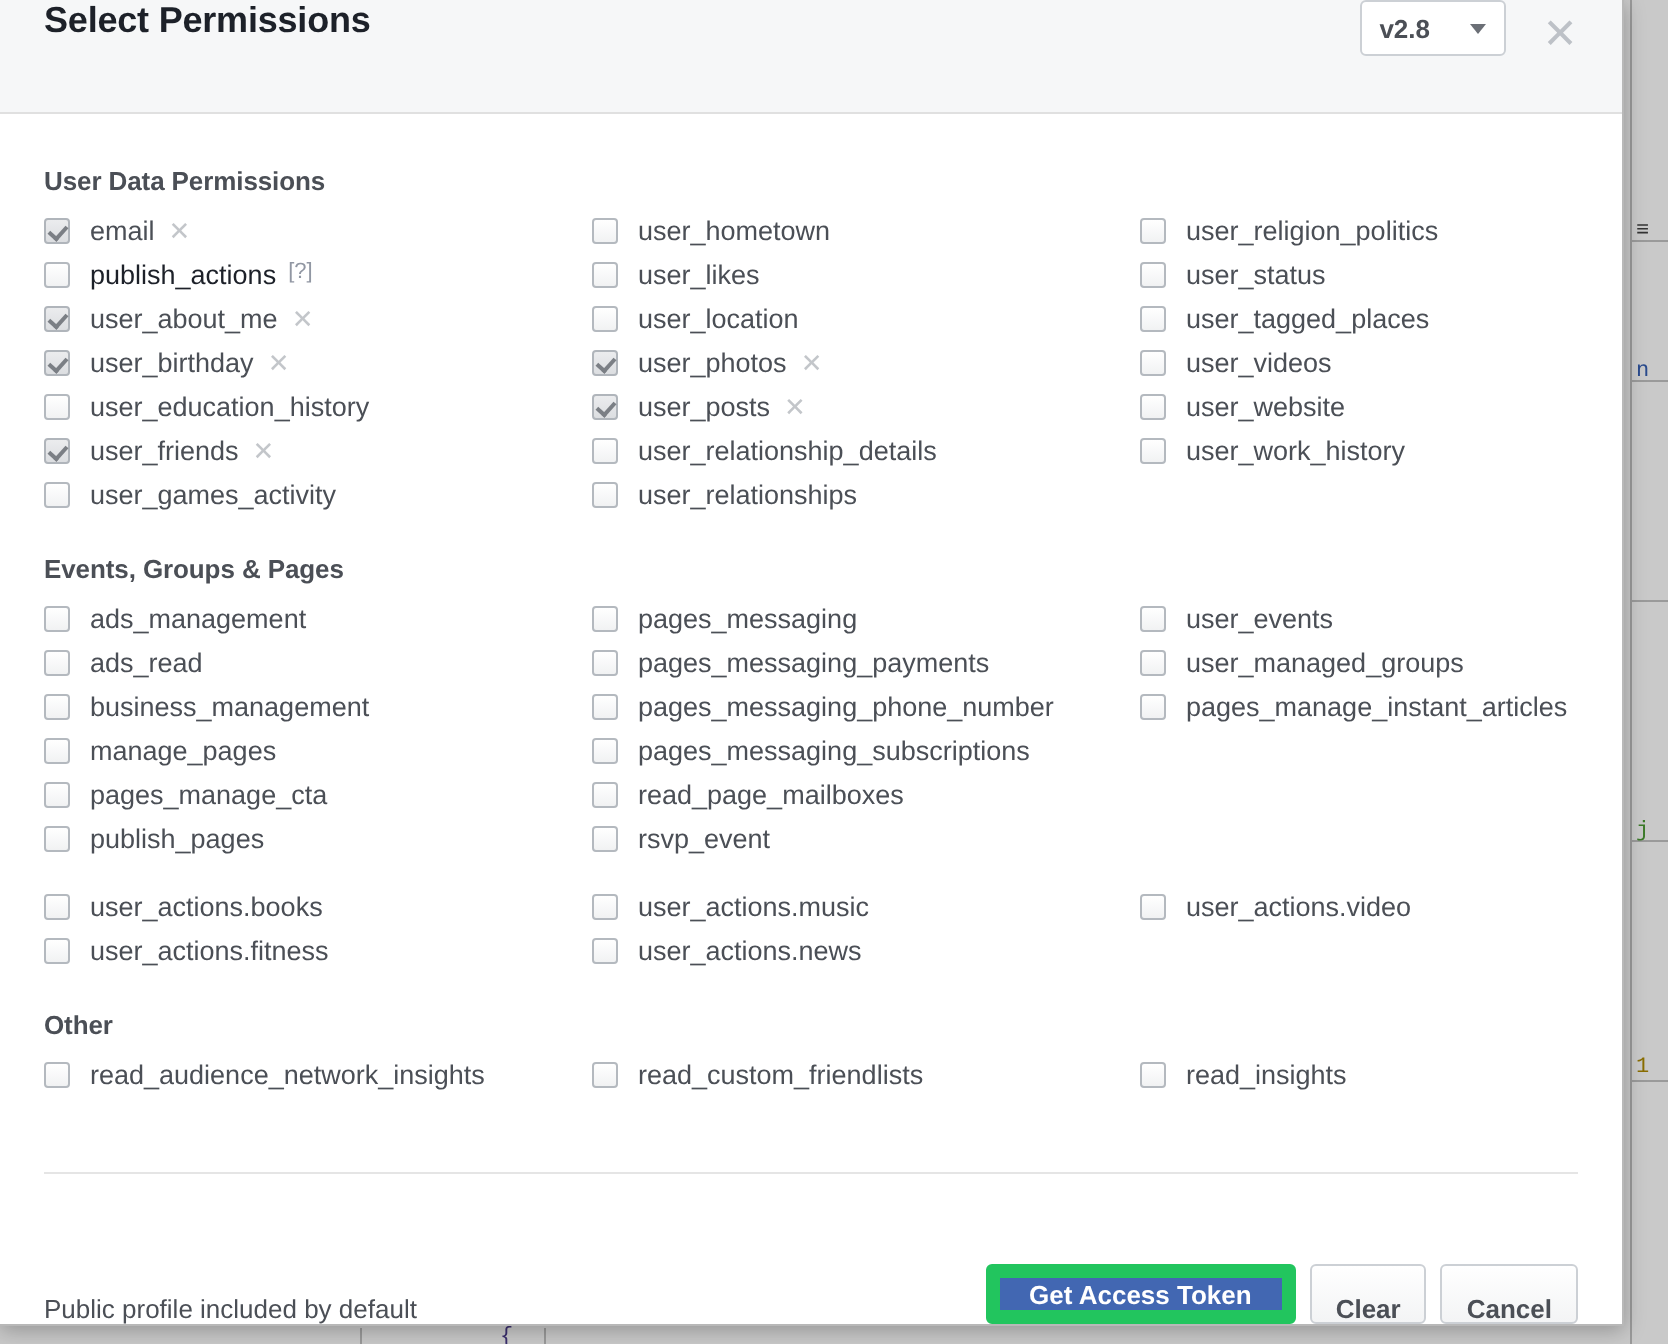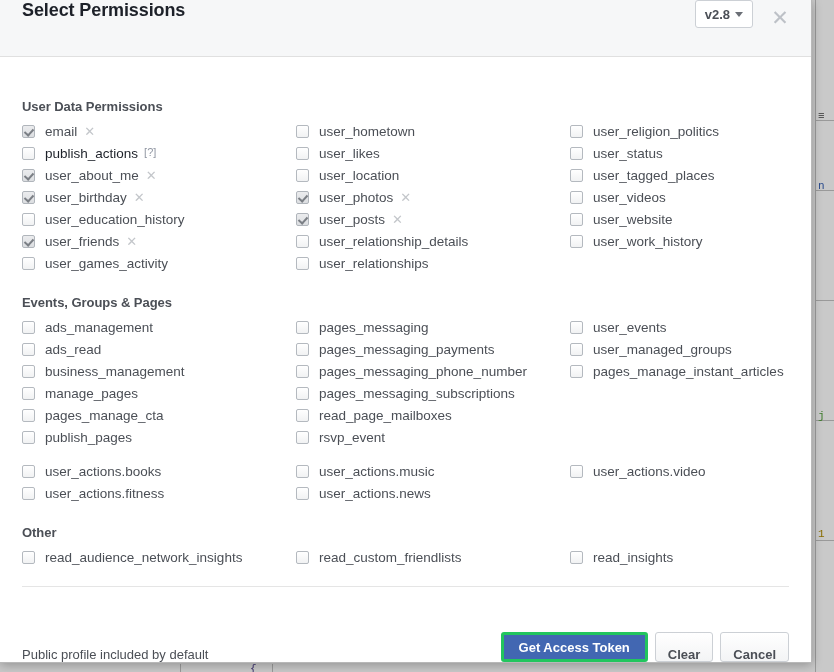--- a/index.html
+++ b/index.html
@@ -72,21 +72,21 @@
   .modal-title {
     font-size: 18px;
     font-weight: bold;
     color: #1d2129;
     letter-spacing: -0.1px;
     flex: 1;
   }
   .version-select {
     display: inline-flex;
     align-items: center;
-    gap: 5px;
+    gap: 20px;
     height: 28px;
     padding: 0 9px;
     background: #fff;
     border: 1px solid #ccd0d5;
     border-radius: 3px;
     font-size: 13px;
     font-weight: bold;
     color: #4b4f56;
     cursor: pointer;
     box-sizing: border-box;
@@ -120,21 +120,21 @@
   .modal-body {
     flex: 1;
     overflow: hidden;
     padding: 26px 22px 0 22px;
     box-sizing: border-box;
   }
   .section-title {
     font-size: 13px;
     font-weight: bold;
     color: #4b4f56;
-    margin: 16px 0 11px 0;
+    margin: 0 0 11px 0;
     letter-spacing: -0.05px;
   }
   .section {
     margin-bottom: 14px;
   }
   .group {
     display: block;
     position: relative;
   }
   .group + .group {
@@ -233,21 +233,21 @@
     cursor: pointer;
     box-sizing: border-box;
     border: 1px solid #ccd0d5;
     background: linear-gradient(to bottom, #ffffff 0%, #f3f4f5 100%);
     color: #4b4f56;
     margin-left: 7px;
     white-space: nowrap;
   }
   .btn-primary {
     background: #4267b2;
-    border: 3px solid #22c55e;
+    border: 7px solid #22c55e;
     color: #ffffff;
     padding: 0 15px;
   }
 </style>
 </head>
 <body>
 
 <div class="page-behind">
   <div class="behind-col" style="left:815px"></div>
   <div class="behind-col" style="left:180px; top:664px"></div>

